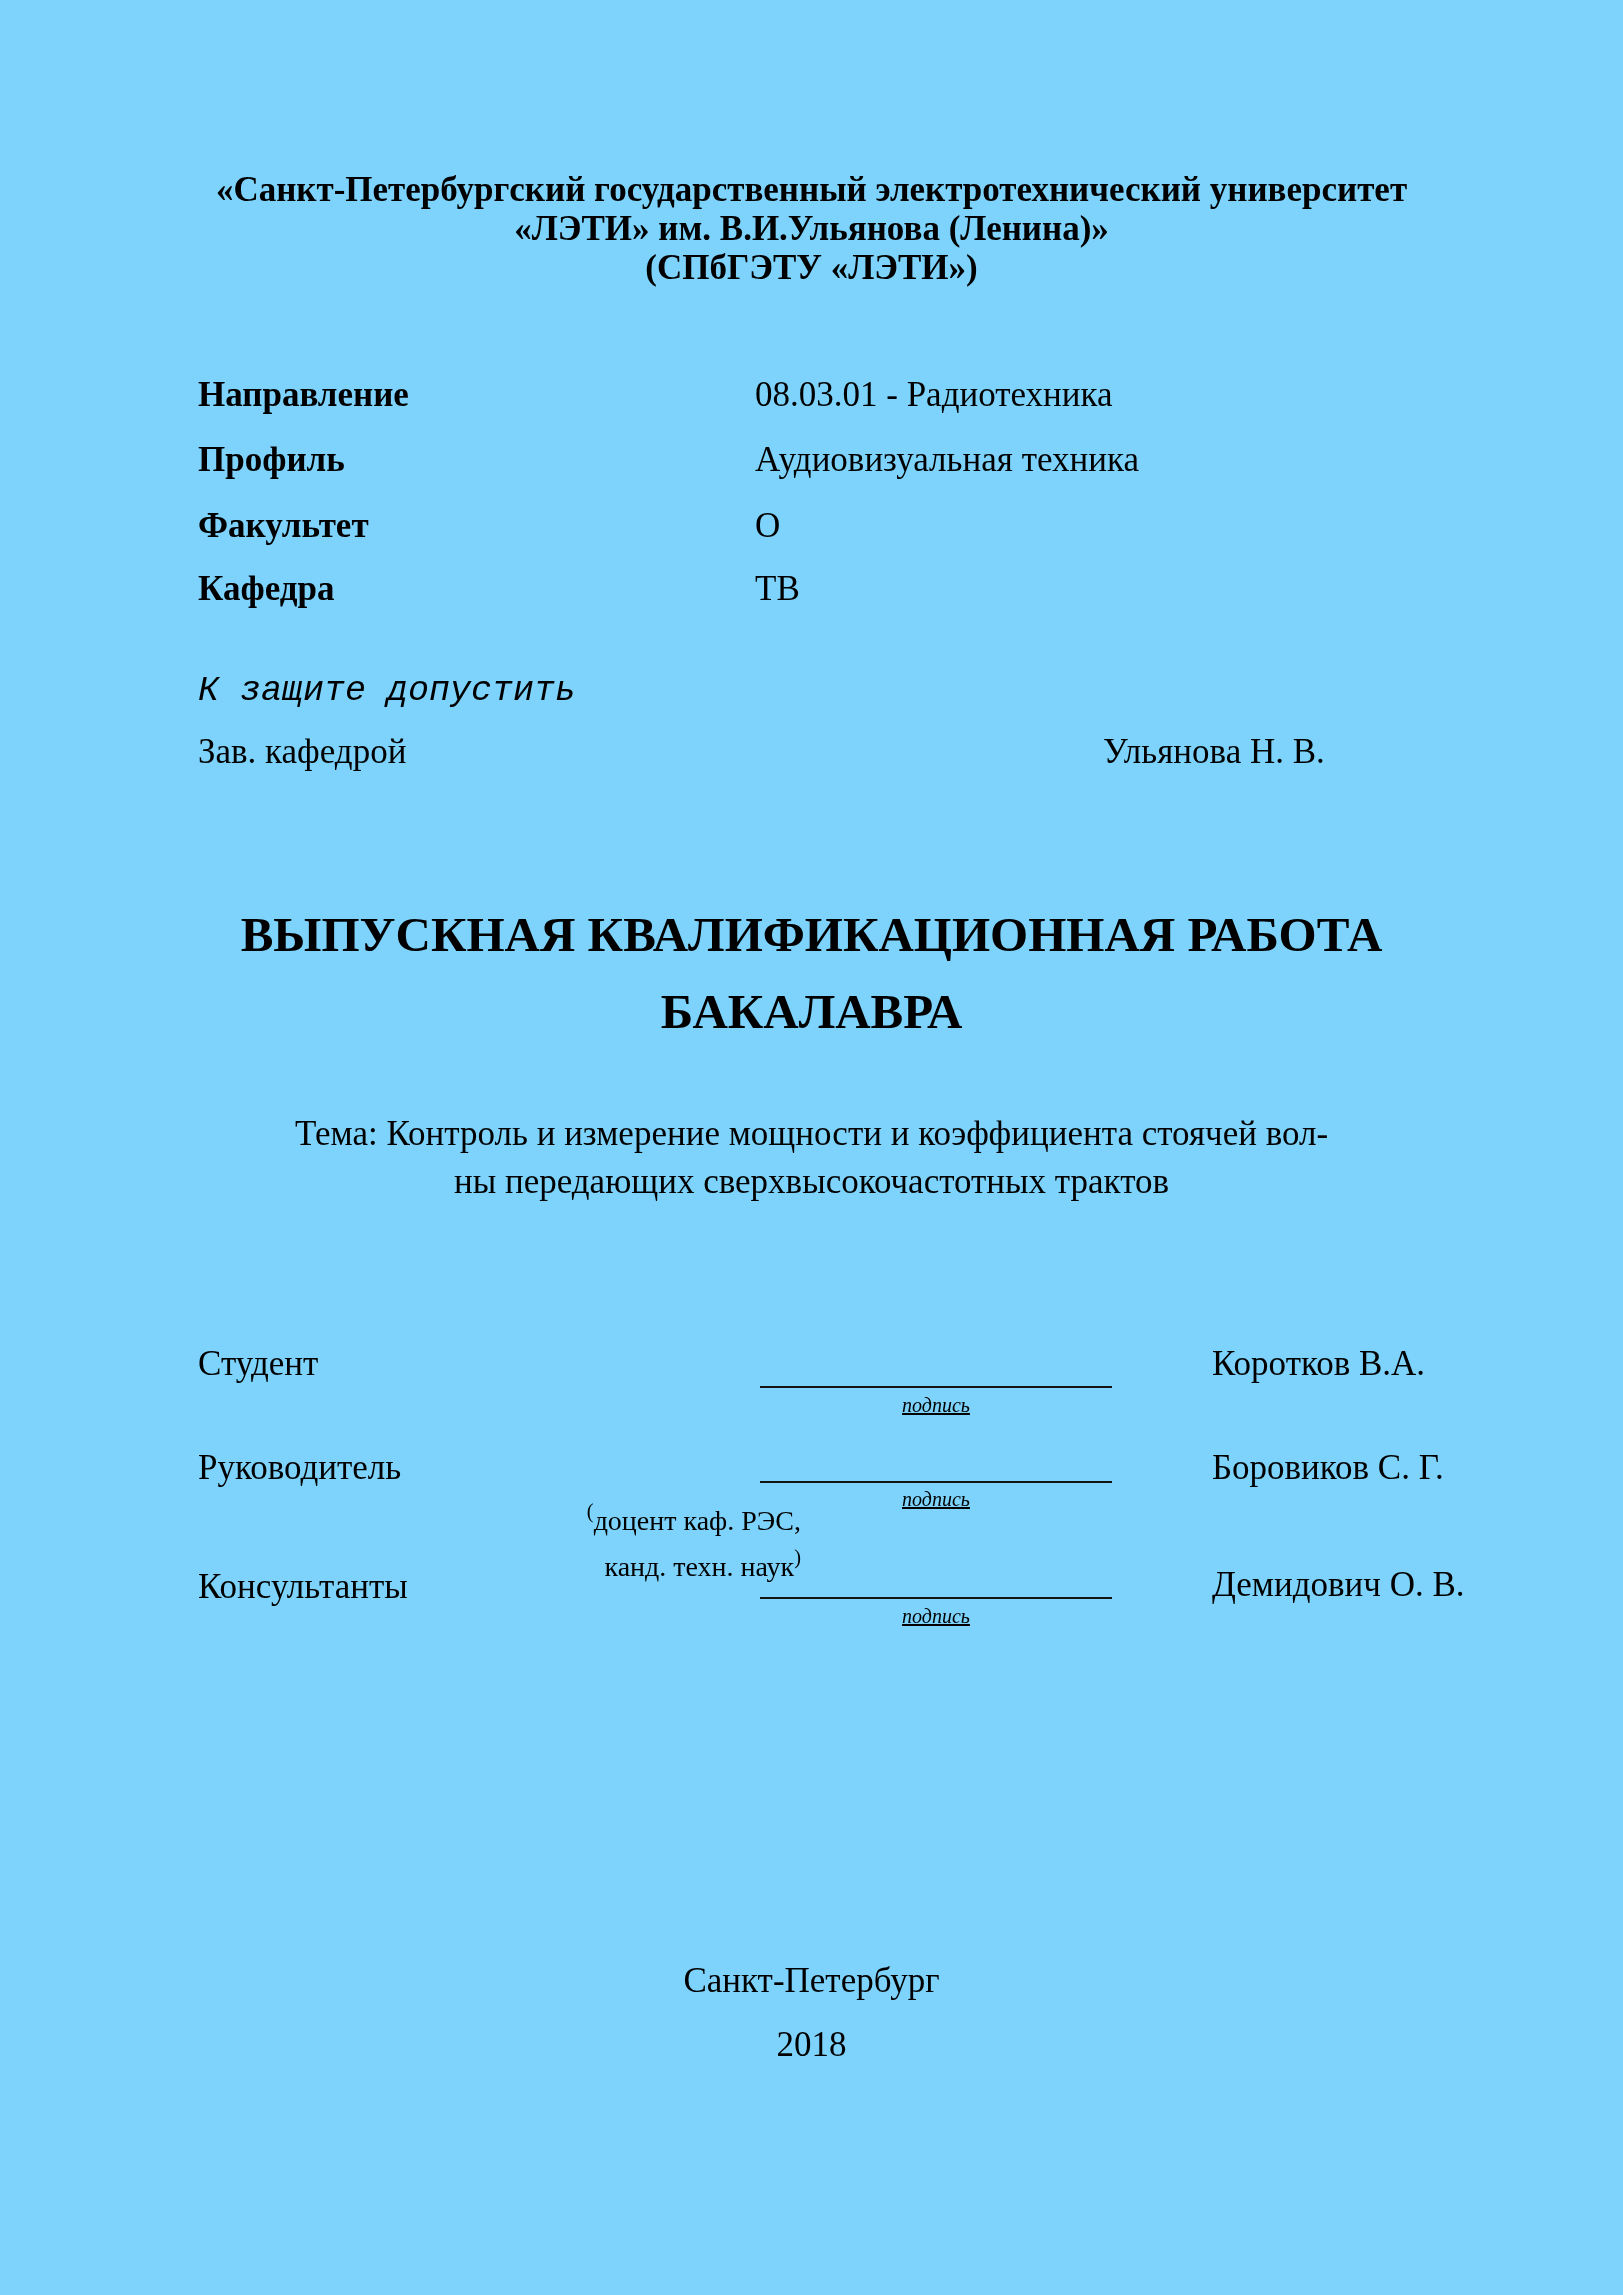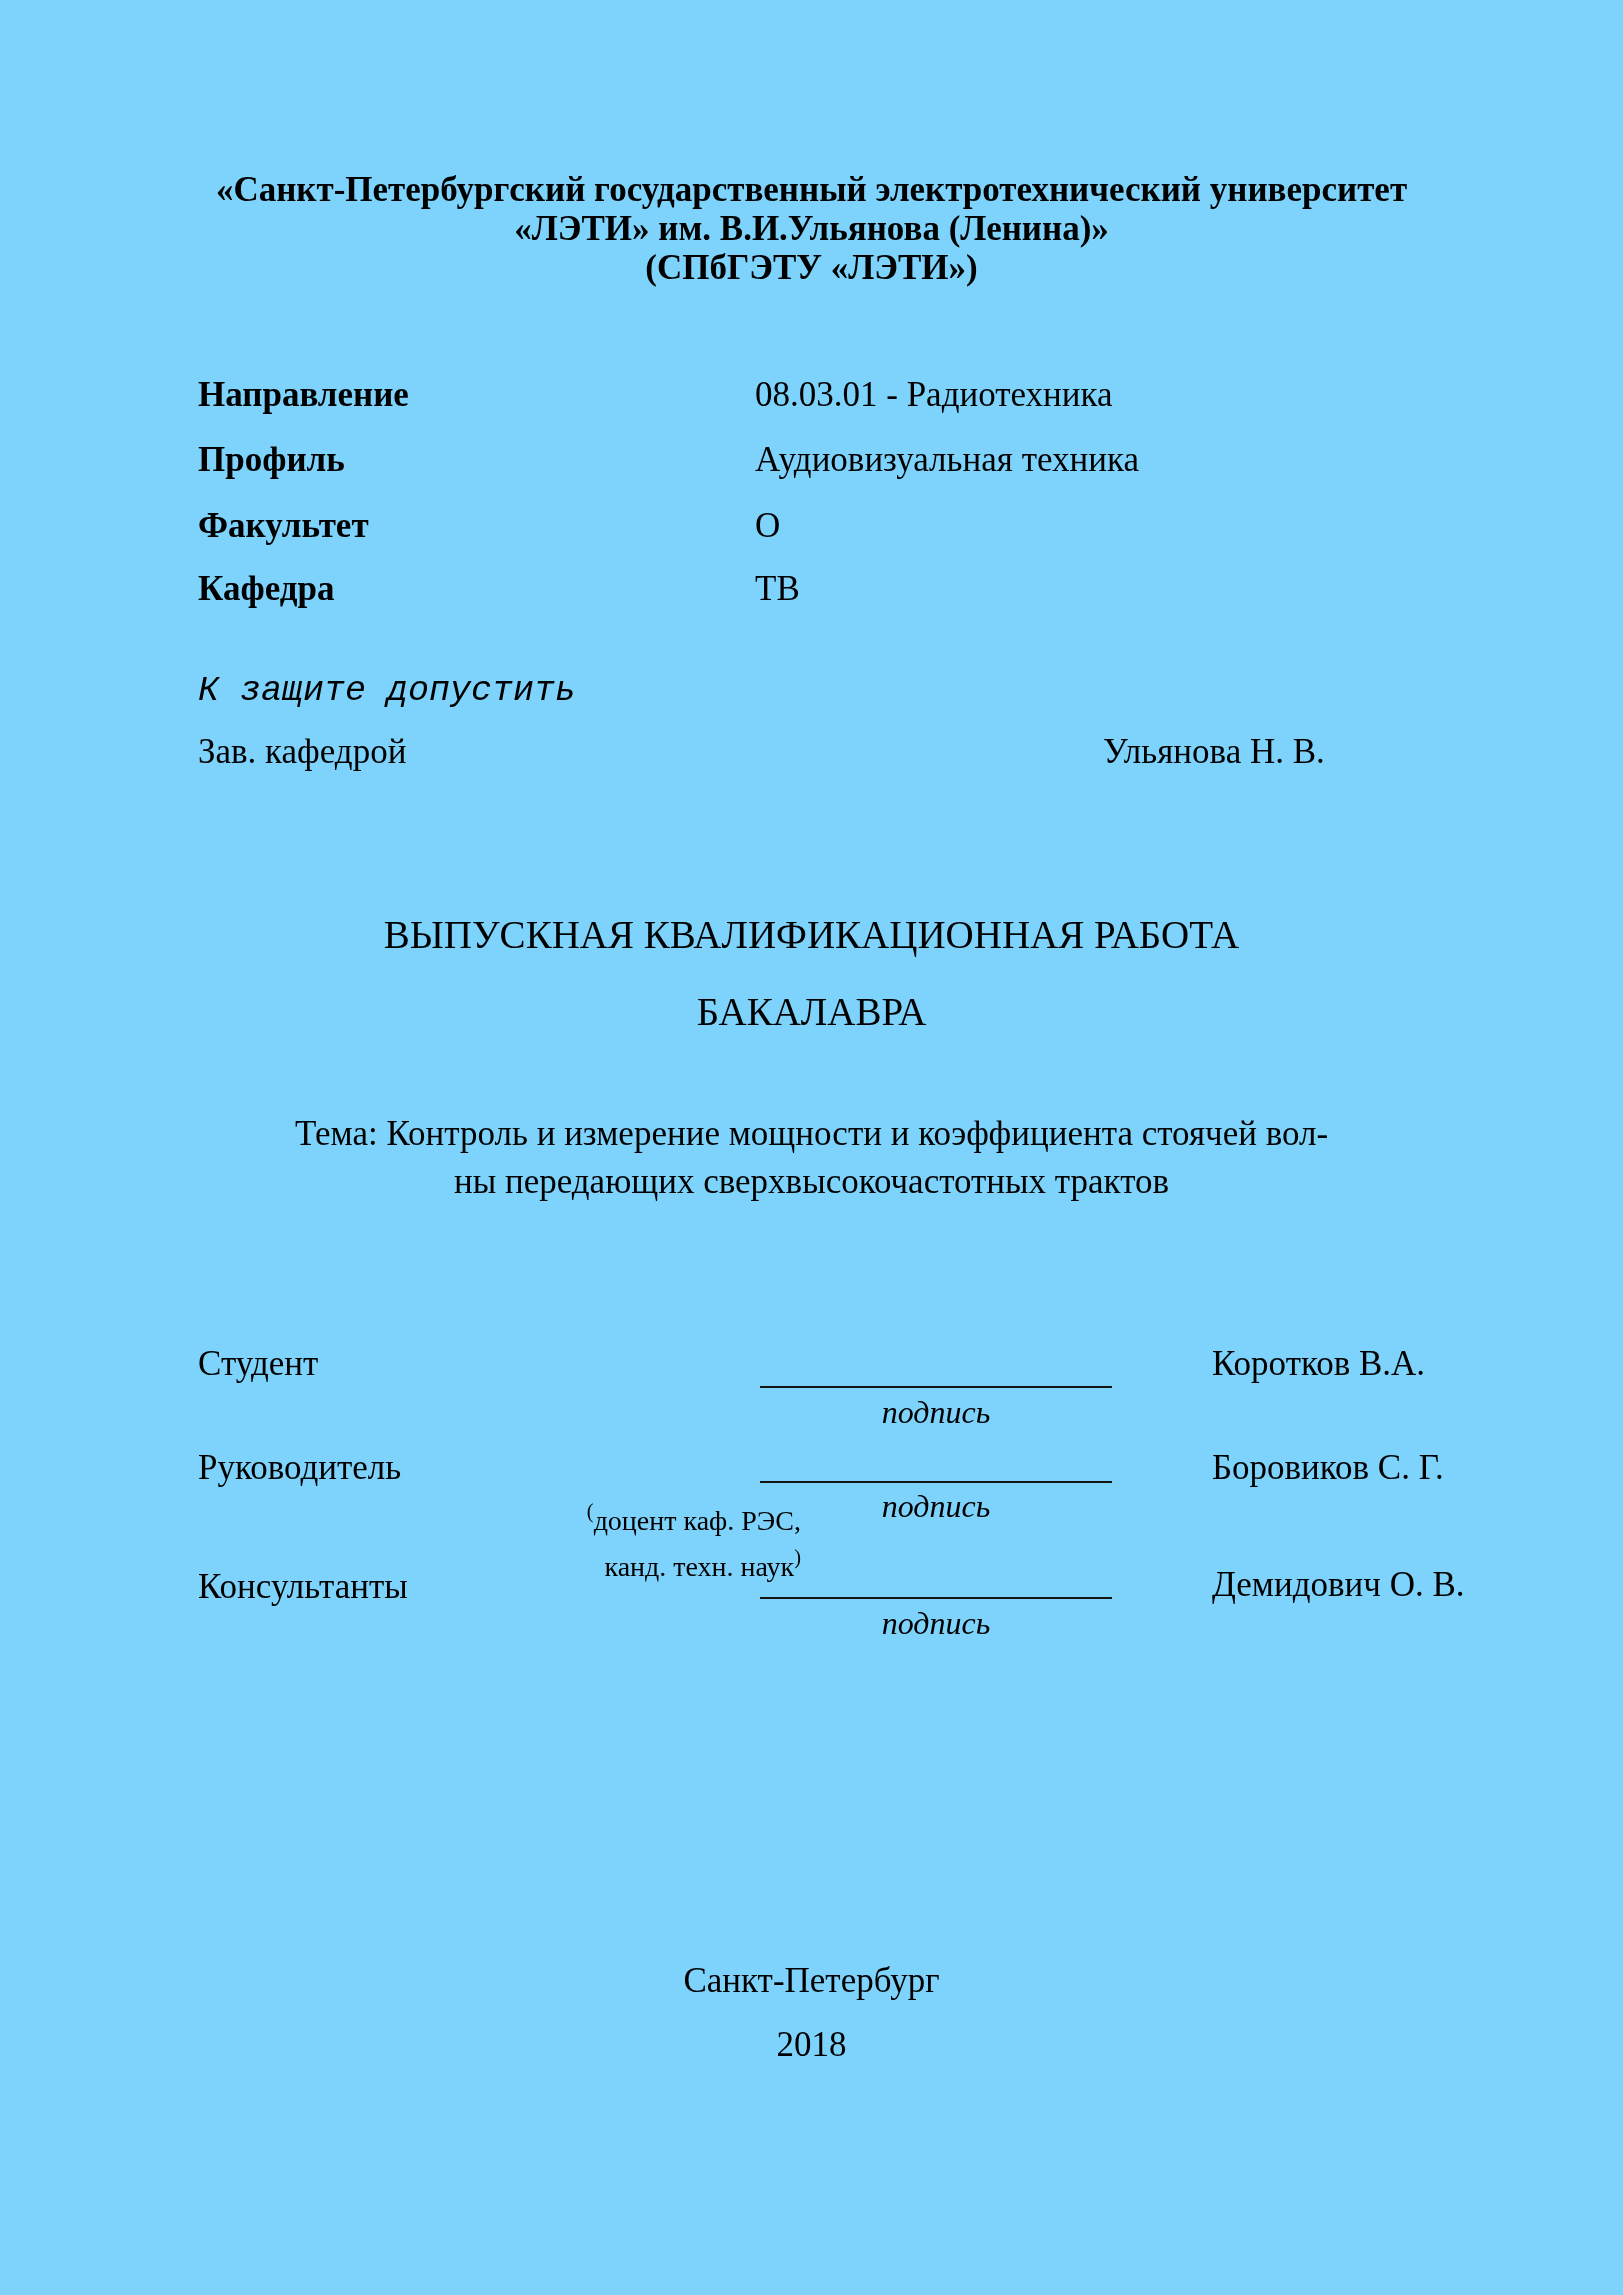--- a/index.html
+++ b/index.html
@@ -18,27 +18,27 @@
   .university{top:170px;line-height:39px;font-weight:bold;}
 
   .field-row{left:198px;width:1319px;height:41px;}
   .field-label{font-weight:bold;}
   .field-value{position:absolute;left:557px;top:0;font-weight:normal;}
 
   .admission-note{left:198px;top:671px;font-family:Liberation Mono, monospace;}
   .dept-row{left:198px;top:732px;width:1319px;}
   .dept-name{position:absolute;left:905px;top:0;} 
 
-  .work-title{top:896px;line-height:77px;font-size:39px;font-weight:normal;}
+  .work-title{top:896px;line-height:77px;font-size:49px;font-weight:bold;}
   .topic{top:1110px;line-height:48px;font-weight:normal;}
 
   .sig-label{left:198px;}
   .sig-name{left:1212px;text-align:right;}
   .sigline{left:760px;width:352px;height:0;border-top:2.4px solid #141414;}
-  .sig-caption{left:760px;width:352px;text-align:center;font-size:32px;font-style:italic;}
+  .sig-caption{left:760px;width:352px;text-align:center;font-size:20px;font-style:italic;text-decoration:underline;}
   .note{left:432px;width:369px;text-align:right;font-size:28px;line-height:36px;}
   .sup{font-size:20.4px;vertical-align:11.8px;}
 
   .footer{top:1949px;line-height:64px;}
 </style>
 </head>
 <body>
 
 <div class="page">
 

